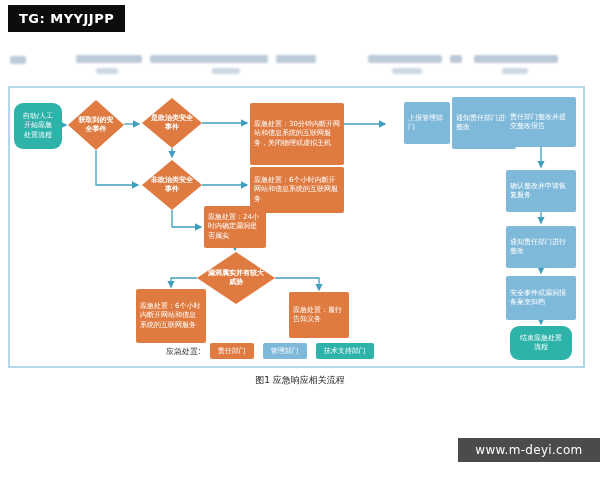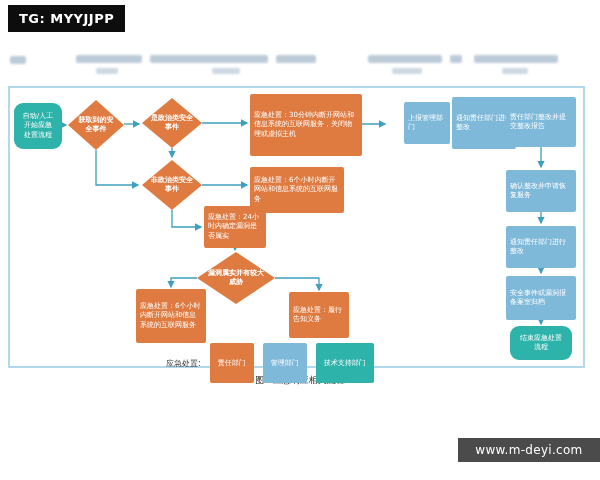--- a/index.html
+++ b/index.html
@@ -44,21 +44,21 @@
     padding:0 9px; background:transparent;font-weight:bold;
   }
   .diamond::before {
     content:""; position:absolute; inset:0; background:#df7b41;
     clip-path:polygon(50% 0,100% 50%,50% 100%,0 50%);
   }
   .diamond span { position:relative; z-index:1; display:block; }
   
   #legend { position:absolute; left:166px; top:343px; display:flex; align-items:center; gap:9px; z-index:2; }
   .legend-label { font-size:8px; color:#333; }
-  .legend-box { font-size:7px; color:#fff; padding:15px 8px; border-radius:2px; white-space:nowrap; }
+  .legend-box { font-size:7px; color:#fff; padding:3px 8px; border-radius:2px; white-space:nowrap; }
   
   #caption { position:absolute; left:0; top:374px; width:600px; text-align:center; font-size:9px; color:#222; }
   
   #footer {
     position:absolute; left:458px; top:438px; width:142px; height:24px;
     background:#4b4b4b; color:#fff; font-size:12px;
     display:flex; align-items:center; justify-content:center; letter-spacing:.3px;
   }
 </style>
 </head>
@@ -116,21 +116,21 @@
   </div>
 
   <div class="node diamond" style="left:68px;top:100px;width:56px;height:50px">
     <span>获取到的安全事件</span>
   </div>
 
   <div class="node diamond" style="left:142px;top:98px;width:60px;height:50px">
     <span>是政治类安全事件</span>
   </div>
 
-  <div class="node orange rect" style="left:250px;top:94px;width:112px;height:62px">
+  <div class="node orange rect" style="left:250px;top:103px;width:94px;height:62px">
     <span>应急处置：30分钟内断开网站和信息系统的互联网服务，关闭物理或虚拟主机</span>
   </div>
 
   <div class="node diamond" style="left:142px;top:160px;width:60px;height:50px">
     <span>非政治类安全事件</span>
   </div>
 
   <div class="node orange rect" style="left:250px;top:167px;width:94px;height:46px">
     <span>应急处置：6个小时内断开网站和信息系统的互联网服务</span>
   </div>

